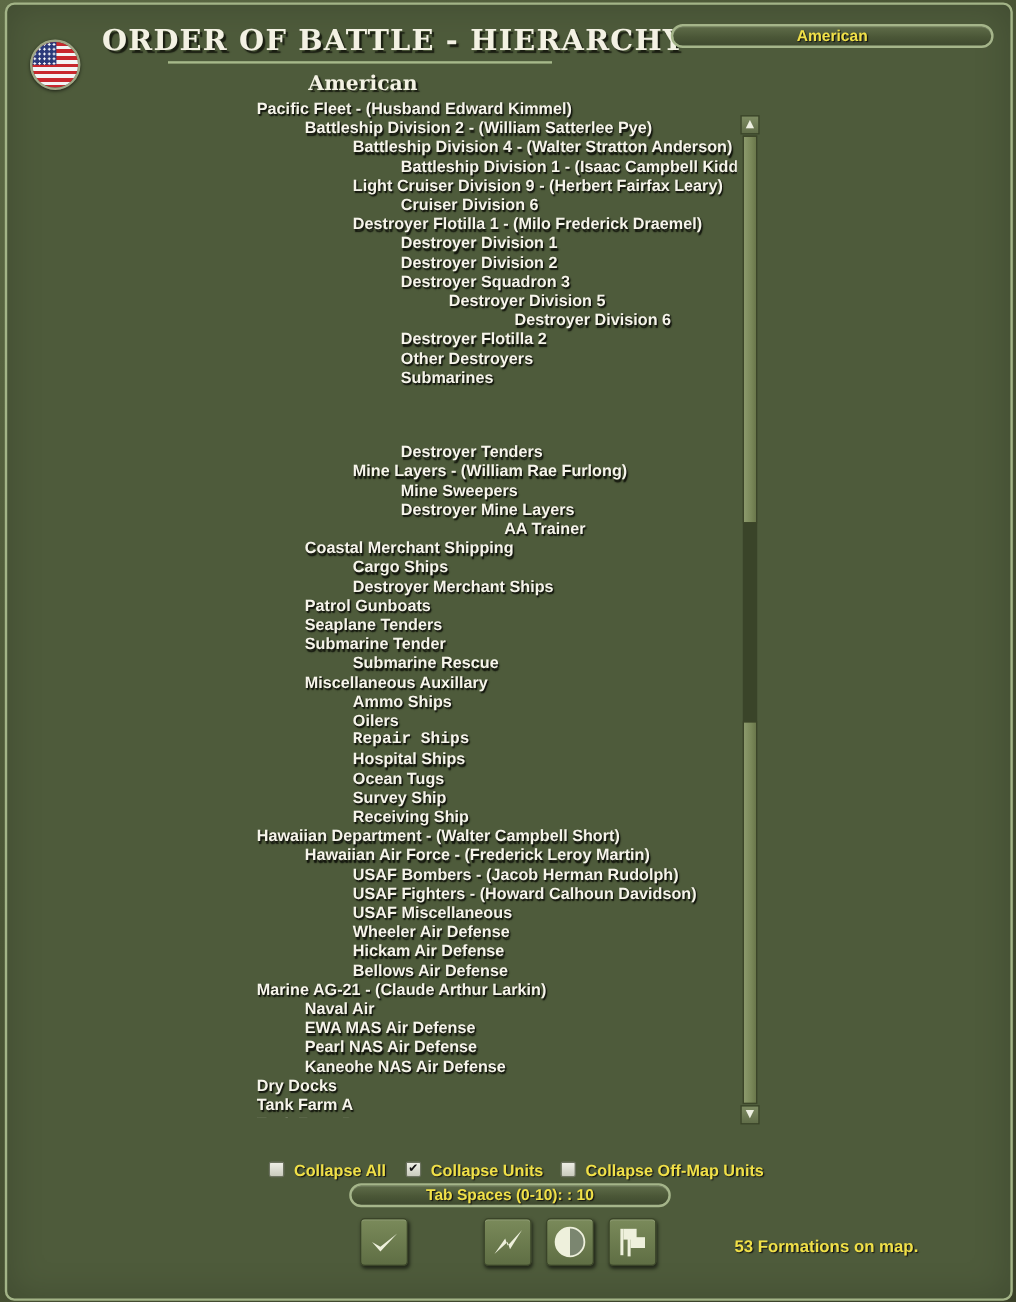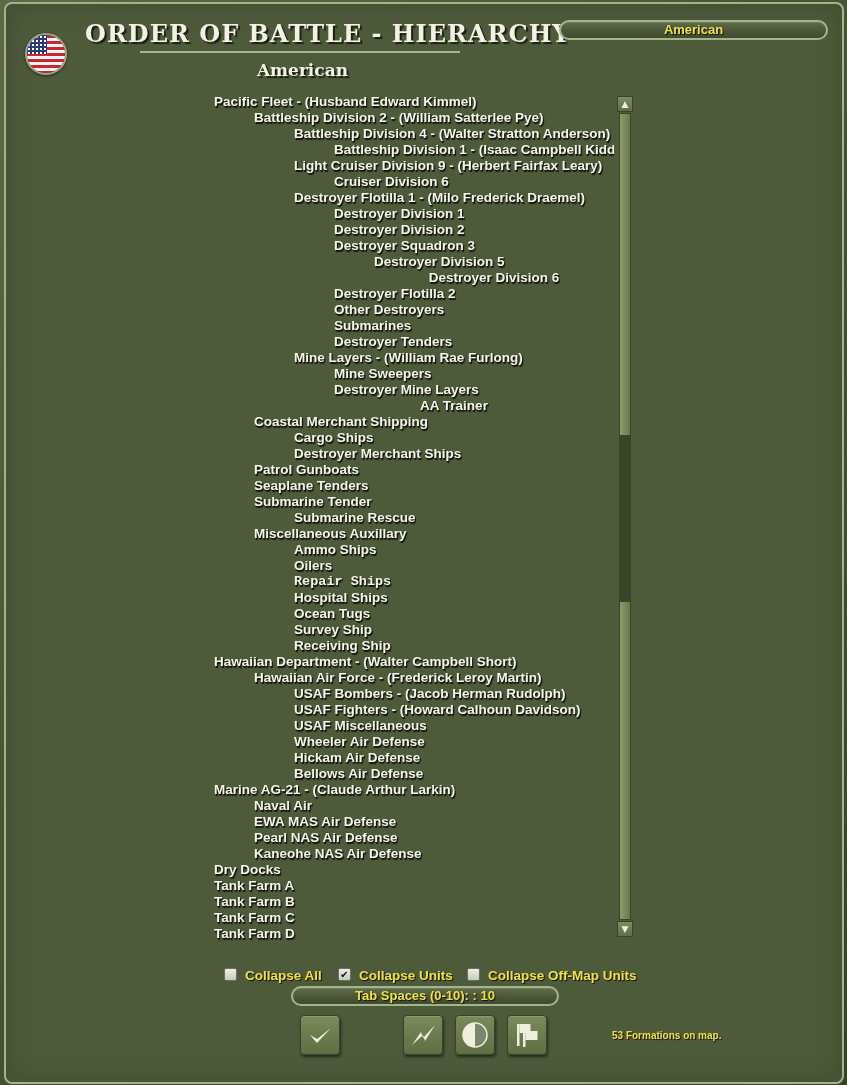--- a/index.html
+++ b/index.html
@@ -62,21 +62,21 @@
     color: #f0e048;
     font-family: "Liberation Sans", sans-serif; font-weight: bold;
     font-size: 13px; text-align: center;
     text-shadow: 1px 1px 1px #111;
     cursor: pointer;
   }
   .faction-select { left: 559px; top: 20px; width: 265px; height: 16px; line-height: 16px; }
   .tab-spaces { left: 291px; top: 986px; width: 264px; height: 16px; line-height: 16px; }
 
   .tree {
-    position: absolute; left: 214px; top: 94px; width: 400px; height: 848px;
+    position: absolute; left: 214px; top: 83px; width: 400px; height: 848px;
     overflow: hidden;
   }
   .row {
     height: 16px; line-height: 16px;
     font-family: "Liberation Sans", sans-serif; font-weight: bold; font-size: 13.5px;
     color: #f6f4ea; white-space: nowrap;
     text-shadow: 1px 1px 1px #15180f, 1px 2px 1px #15180f;
     cursor: pointer;
   }
   .scrollbar {
@@ -118,21 +118,21 @@
   .icon-btn {
     position: absolute; top: 1015px; width: 38px; height: 38px;
     background: linear-gradient(180deg, #7a8a5a 0%, #5f6e44 100%);
     border: 1px solid #3a4428; border-radius: 4px;
     box-shadow: 1px 2px 3px rgba(0,0,0,0.55), inset 0 1px 0 rgba(255,255,255,0.15);
     cursor: pointer;
   }
   .icon-btn svg { position: absolute; left: 4px; top: 4px; }
   .status {
     position: absolute; left: 612px; top: 1030px;
-    font-family: "Liberation Sans", sans-serif; font-weight: bold; font-size: 10px;
+    font-family: "Liberation Sans", sans-serif; font-weight: bold; font-size: 14px;
     color: #f0e048; text-shadow: 1px 1px 1px #111; white-space: nowrap;
   }
 </style>
 </head>
 <body>
 
 <div class="backdrop"></div>
 
 <div class="panel"></div>
 
@@ -156,21 +156,21 @@
     <div class="row" style="padding-left: 120px;">Cruiser Division 6</div>
     <div class="row" style="padding-left: 80px;">Destroyer Flotilla 1 - (Milo Frederick Draemel)</div>
     <div class="row" style="padding-left: 120px;">Destroyer Division 1</div>
     <div class="row" style="padding-left: 120px;">Destroyer Division 2</div>
     <div class="row" style="padding-left: 120px;">Destroyer Squadron 3</div>
     <div class="row" style="padding-left: 160px;">Destroyer Division 5</div>
     <div class="row" style="padding-left: 160px; text-align: center;">Destroyer Division 6</div>
     <div class="row" style="padding-left: 120px;">Destroyer Flotilla 2</div>
     <div class="row" style="padding-left: 120px;">Other Destroyers</div>
     <div class="row" style="padding-left: 120px;">Submarines</div>
-    <div class="row" style="padding-left: 120px;">Destroyer Tenders</div>
+    <div class="row" style="padding-left: 120px; margin-top: 46px;">Destroyer Tenders</div>
     <div class="row" style="padding-left: 80px;">Mine Layers - (William Rae Furlong)</div>
     <div class="row" style="padding-left: 120px;">Mine Sweepers</div>
     <div class="row" style="padding-left: 120px;">Destroyer Mine Layers</div>
     <div class="row" style="padding-left: 80px; text-align: center;">AA Trainer</div>
     <div class="row" style="padding-left: 40px;">Coastal Merchant Shipping</div>
     <div class="row" style="padding-left: 80px;">Cargo Ships</div>
     <div class="row" style="padding-left: 80px;">Destroyer Merchant Ships</div>
     <div class="row" style="padding-left: 40px;">Patrol Gunboats</div>
     <div class="row" style="padding-left: 40px;">Seaplane Tenders</div>
     <div class="row" style="padding-left: 40px;">Submarine Tender</div>

